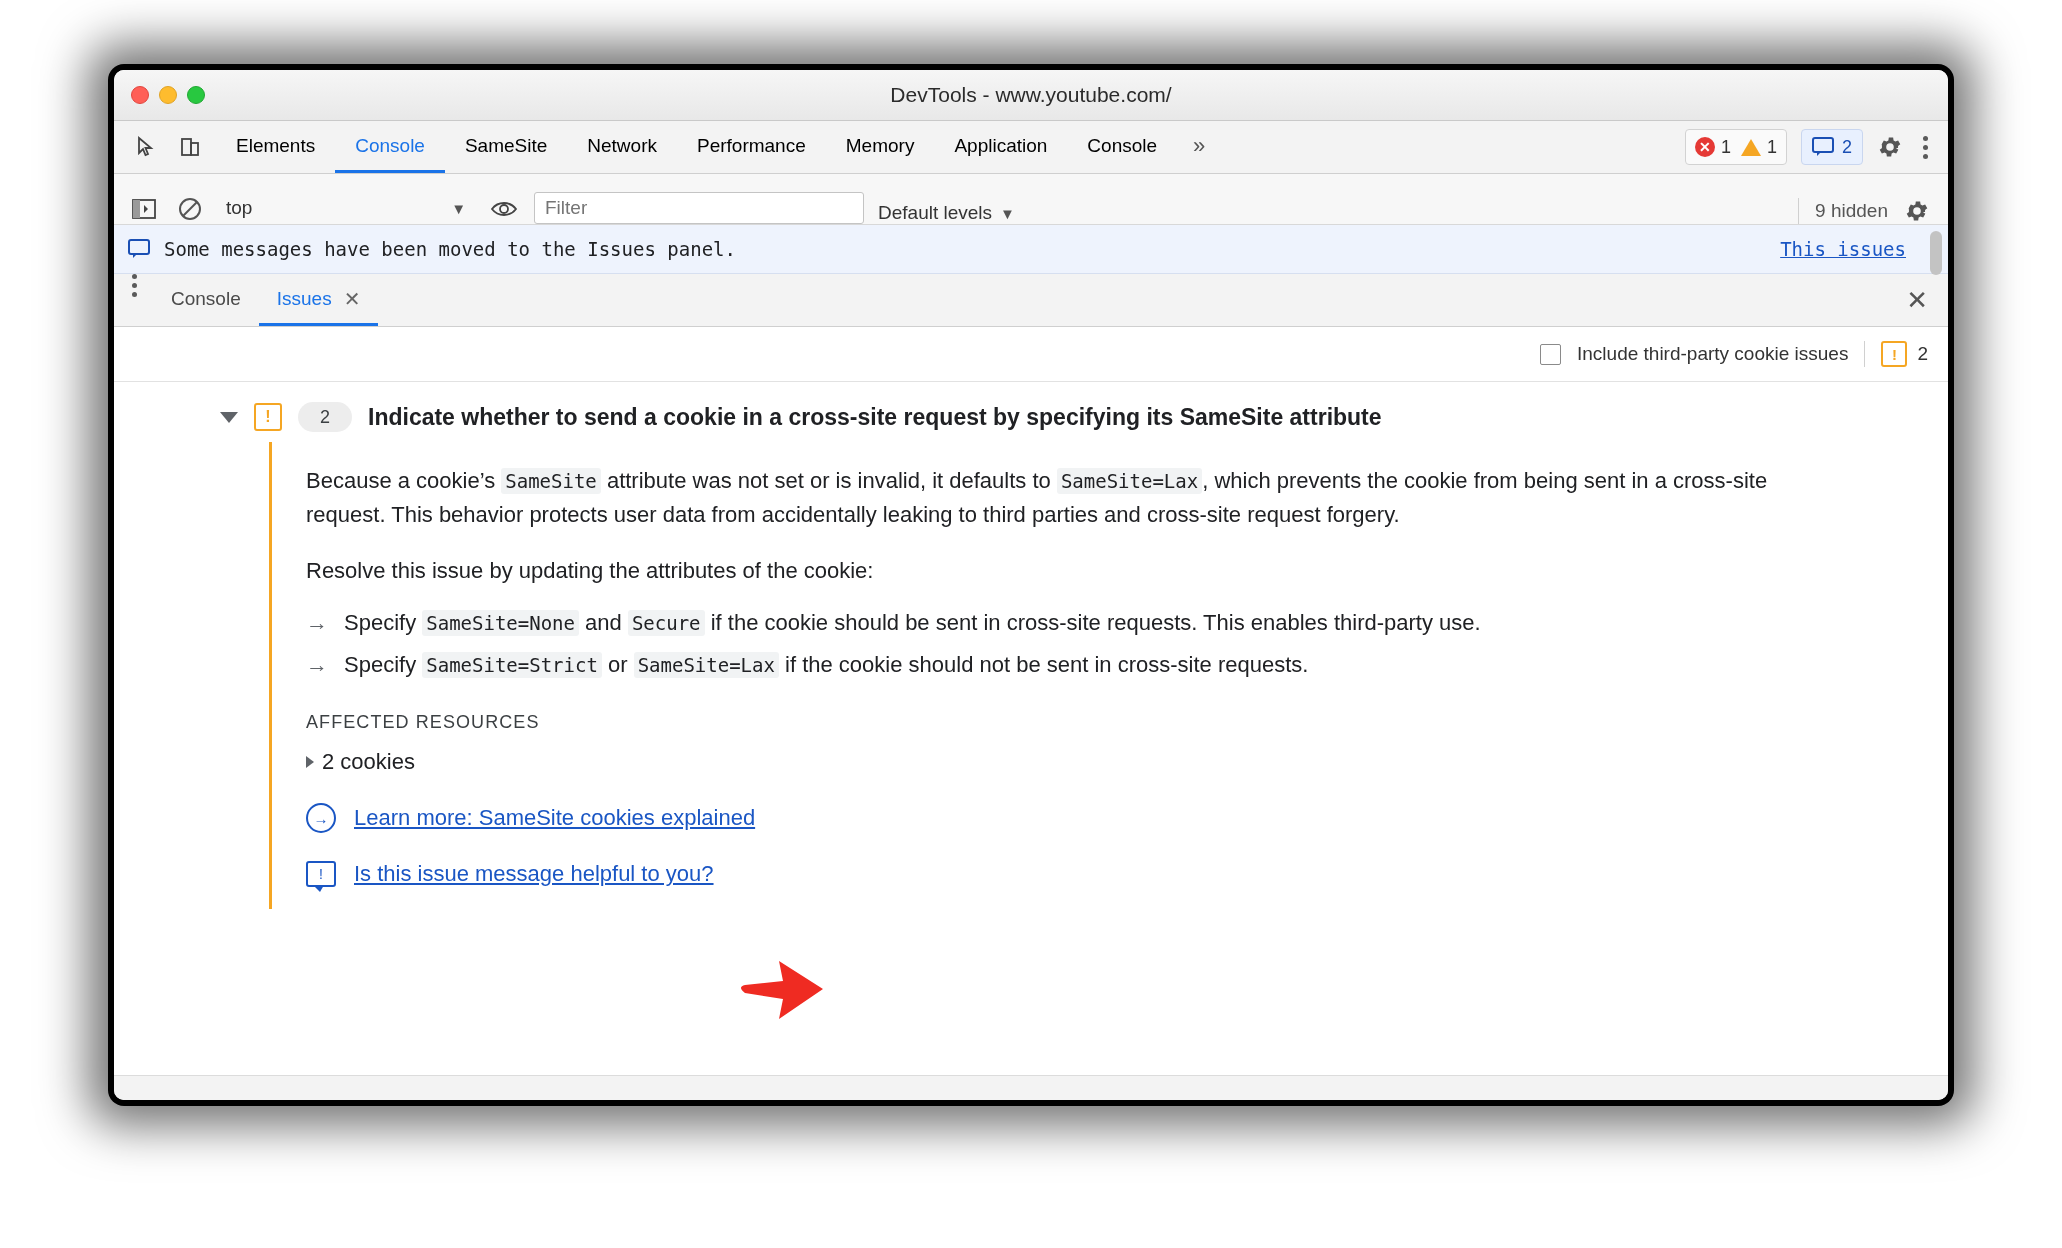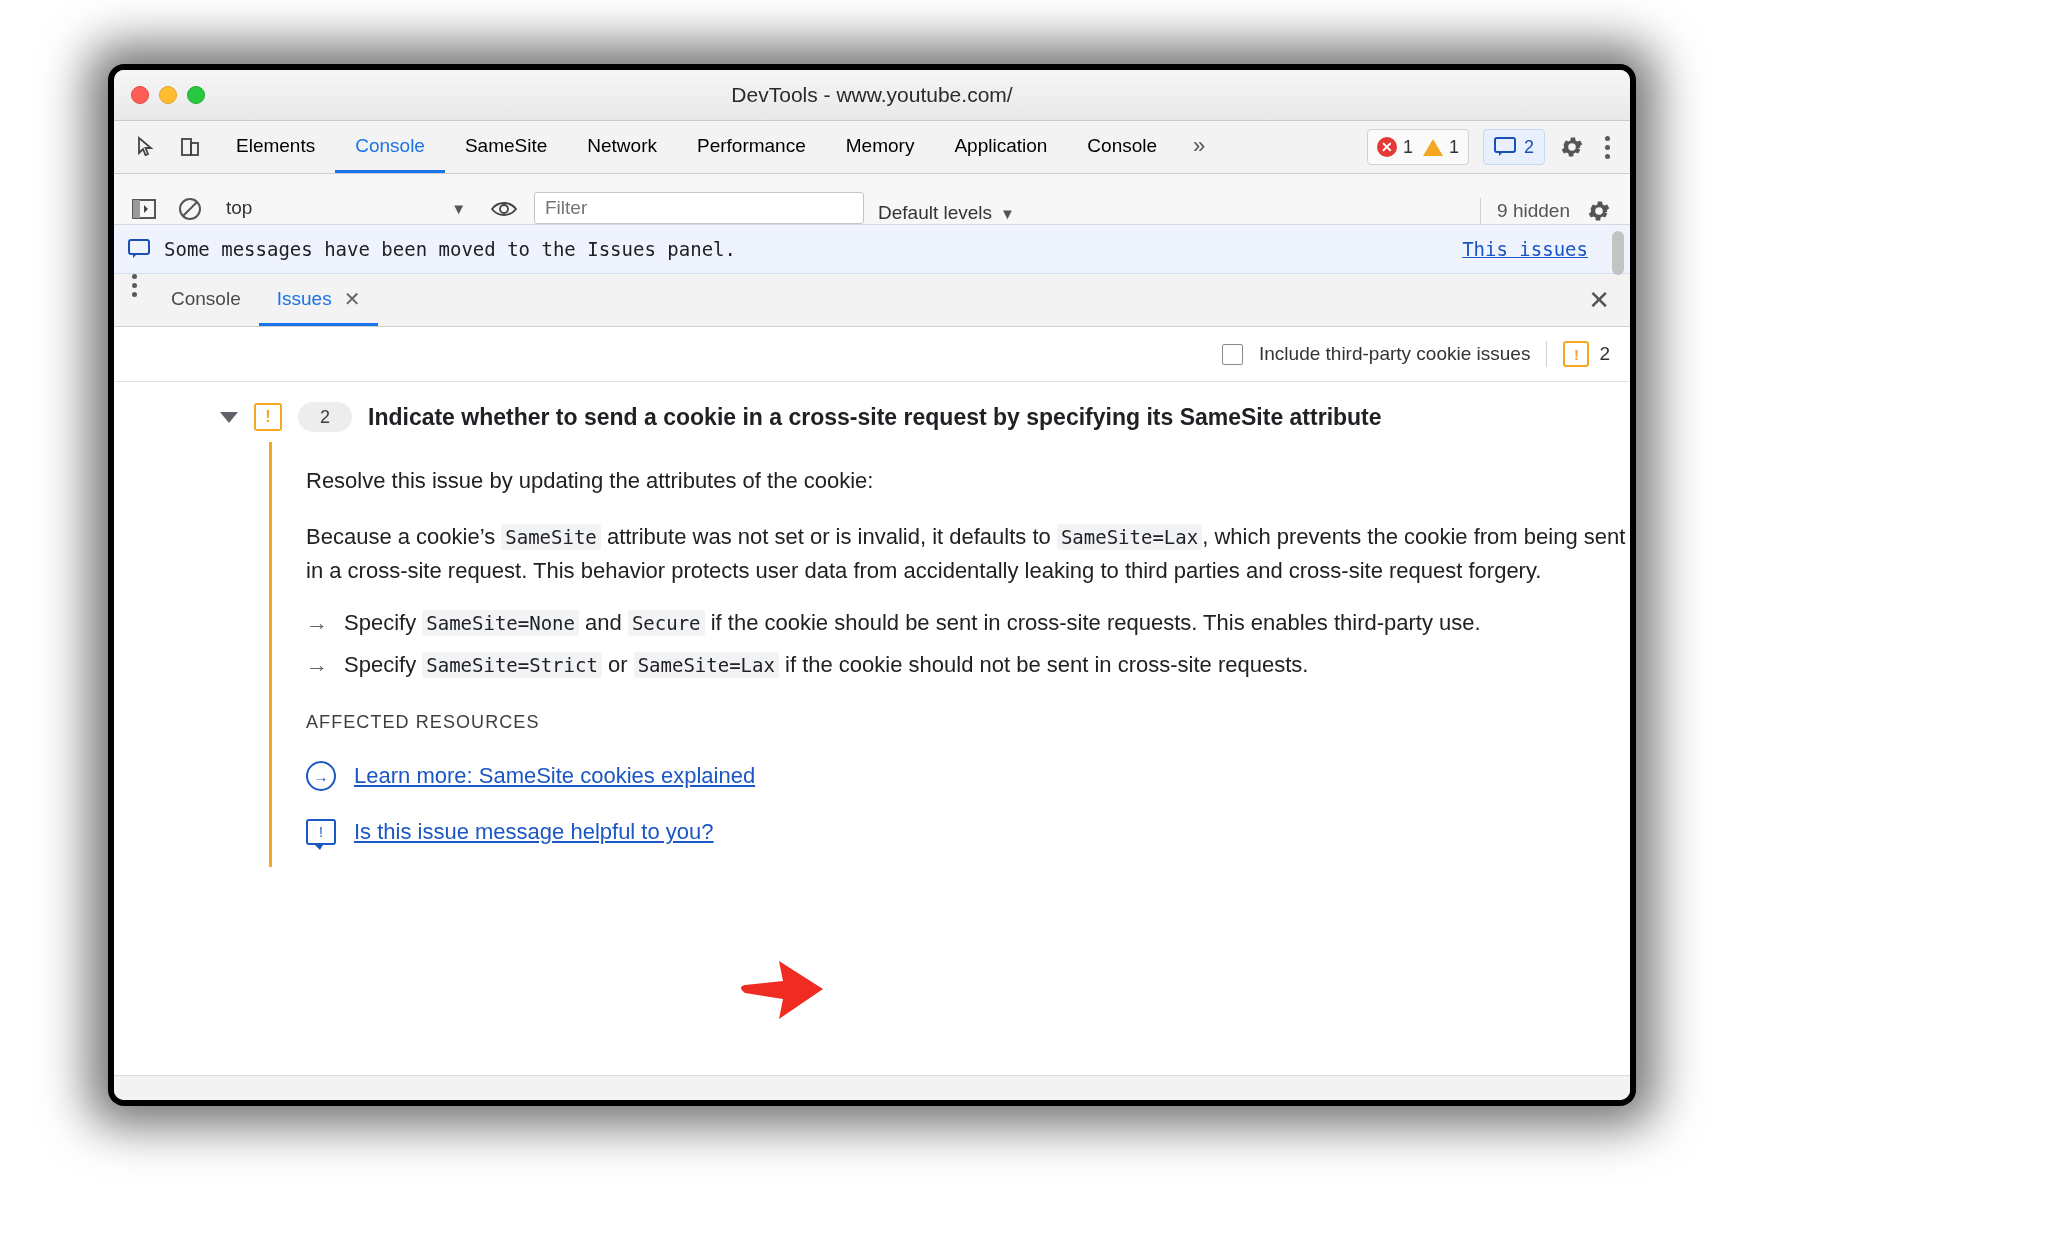--- a/index.html
+++ b/index.html
@@ -17,21 +17,21 @@
     width: 2062px;
     height: 1248px;
     background: #ffffff;
   }
 
   
   .window {
     position: absolute;
     left: 114px;
     top: 70px;
-    width: 1516px;
+    width: 1834px;
     height: 1030px;
     background: #ffffff;
     border-radius: 10px;
     box-shadow: 0 0 0 6px #000000, 0 0 48px 26px rgba(0,0,0,0.55);
     overflow: hidden;
     display: flex;
     flex-direction: column;
   }
 
   
@@ -609,38 +609,42 @@
 
       <div class="issue-head">
         <span class="caret"></span>
         <span class="issue-warn-sq">!</span>
         <span class="pill">2</span>
         <span class="issue-title">Indicate whether to send a cookie in a cross-site request by specifying its SameSite attribute</span>
       </div>
 
       <div class="issue-body">
 
-        <div class="para">Resolve this issue by updating the attributes of the cookie:</div>
-
         <div class="para">
           <span>Because a cookie’s </span><code class="inline">SameSite</code><span> attribute was not set or is invalid, it defaults to </span><code class="inline">SameSite=Lax</code><span>, which prevents the cookie from being sent in a cross-site request. This behavior protects user data from accidentally leaking to third parties and cross-site request forgery.</span>
         </div>
+
+        <div class="para">Resolve this issue by updating the attributes of the cookie:</div>
 
         <div class="bullet">
           <span class="arrow">→</span>
           <span><span>Specify </span><code class="inline">SameSite=None</code><span> and </span><code class="inline">Secure</code><span> if the cookie should be sent in cross-site requests. This enables third-party use.</span></span>
         </div>
 
         <div class="bullet">
           <span class="arrow">→</span>
           <span><span>Specify </span><code class="inline">SameSite=Strict</code><span> or </span><code class="inline">SameSite=Lax</code><span> if the cookie should not be sent in cross-site requests.</span></span>
         </div>
 
         <div class="affected">AFFECTED RESOURCES</div>
 
+        <div class="cookies-row">
+          <span class="tiny-caret"></span>
+          <span>2 cookies</span>
+        </div>
 
         <div class="link-row">
           <span class="circle-arrow">→</span>
           <span class="link-text">Learn more: SameSite cookies explained</span>
         </div>
 
         <div class="link-row">
           <span class="speech-icon">!</span>
           <span class="link-text">Is this issue message helpful to you?</span>
         </div>

